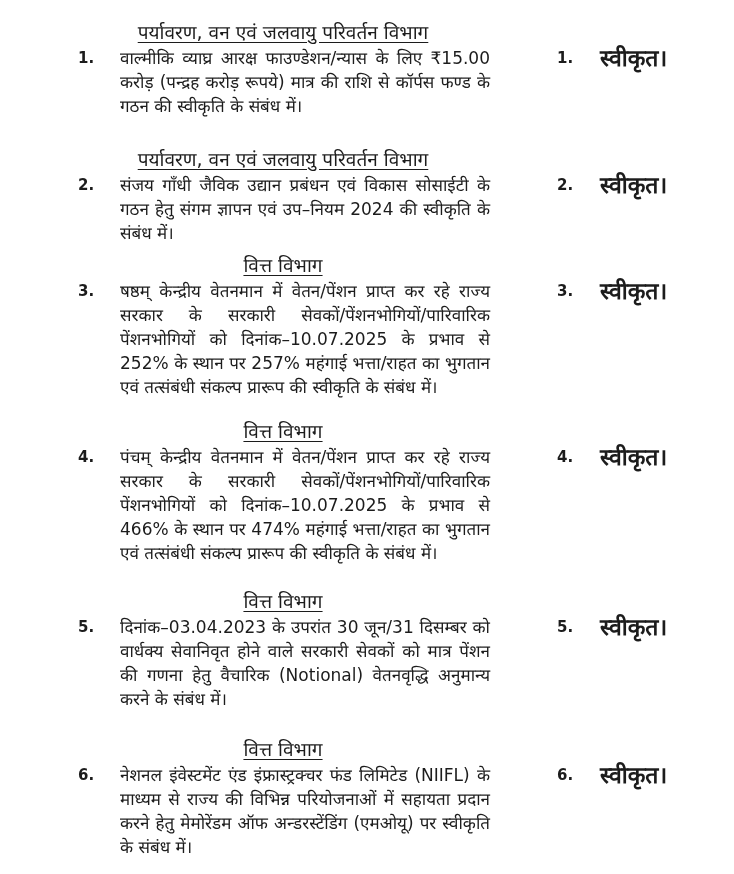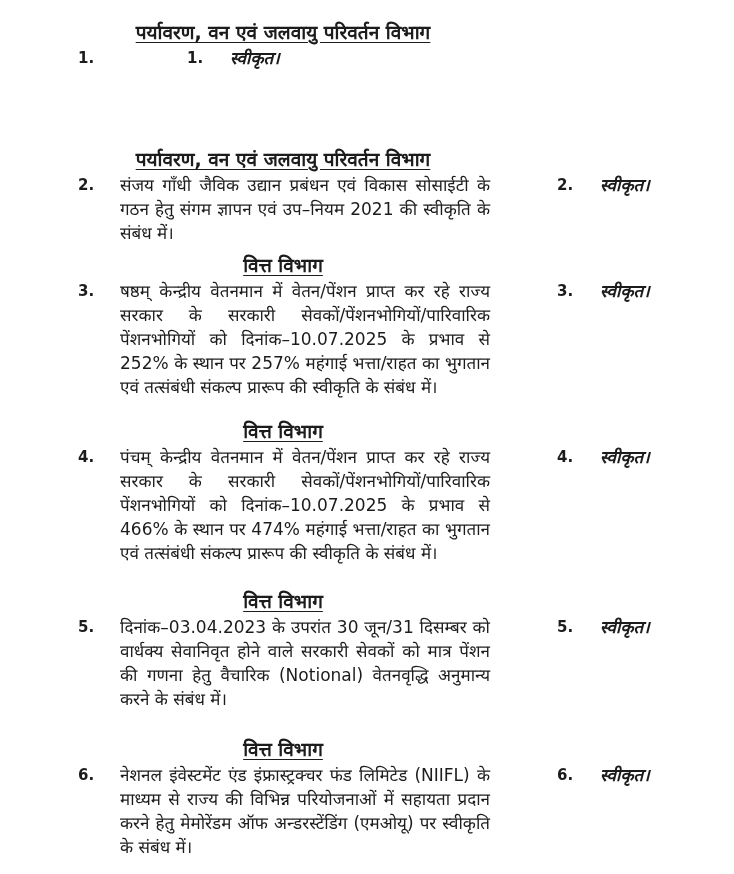--- a/index.html
+++ b/index.html
@@ -20,21 +20,21 @@
     position: absolute;
     left: 0;
     width: 734px;
   }
   .dept-heading {
     margin-left: 118px;
     width: 330px;
     text-align: center;
     font-size: 19px;
     line-height: 24px;
-    font-weight: 700;
+    font-weight: 400;
     text-decoration: underline;
     text-underline-offset: 3px;
     margin-bottom: 2px;
     white-space: nowrap;
   }
   .cols {
     display: flex;
     align-items: flex-start;
     padding-left: 78px;
   }
@@ -57,45 +57,45 @@
   .decision-num {
     flex: none;
     width: 43px;
     margin-left: 67px;
     font-size: 15px;
     line-height: 24px;
     font-weight: 700;
   }
   .decision-status {
     flex: none;
-    font-size: 17px;
+    font-size: 23px;
     line-height: 24px;
     font-weight: 700;
-    font-style: italic;
   }
 </style>
 </head>
 <body>
 
 <div class="page">
 
   <section class="section" style="top:20px">
     <div class="dept-heading">पर्यावरण, वन एवं जलवायु परिवर्तन विभाग</div>
     <div class="cols">
       <span class="item-num">1.</span>
+      <p class="item-text">वाल्मीकि व्याघ्र आरक्ष फाउण्डेशन/न्यास के लिए ₹15.00 करोड़ (पन्द्रह करोड़ रूपये) मात्र की राशि से कॉर्पस फण्ड के गठन की स्वीकृति के संबंध में।</p>
       <span class="decision-num">1.</span>
       <span class="decision-status">स्वीकृत।</span>
     </div>
   </section>
 
   <section class="section" style="top:147px">
     <div class="dept-heading">पर्यावरण, वन एवं जलवायु परिवर्तन विभाग</div>
     <div class="cols">
       <span class="item-num">2.</span>
-      <p class="item-text">संजय गाँधी जैविक उद्यान प्रबंधन एवं विकास सोसाईटी के गठन हेतु संगम ज्ञापन एवं उप–नियम 2021 की स्वीकृति के संबंध में।</p>
+      <p class="item-text">संजय गाँधी जैविक उद्यान प्रबंधन एवं विकास सोसाईटी के गठन हेतु संगम ज्ञापन एवं उप–नियम 2024 की स्वीकृति के संबंध में।</p>
       <span class="decision-num">2.</span>
       <span class="decision-status">स्वीकृत।</span>
     </div>
   </section>
 
   <section class="section" style="top:253px">
     <div class="dept-heading">वित्त विभाग</div>
     <div class="cols">
       <span class="item-num">3.</span>
       <p class="item-text">षष्ठम् केन्द्रीय वेतनमान में वेतन/पेंशन प्राप्त कर रहे राज्य सरकार के सरकारी सेवकों/पेंशनभोगियों/पारिवारिक पेंशनभोगियों को दिनांक–10.07.2025 के प्रभाव से 252% के स्थान पर 257% महंगाई भत्ता/राहत का भुगतान एवं तत्संबंधी संकल्प प्रारूप की स्वीकृति के संबंध में।</p>

